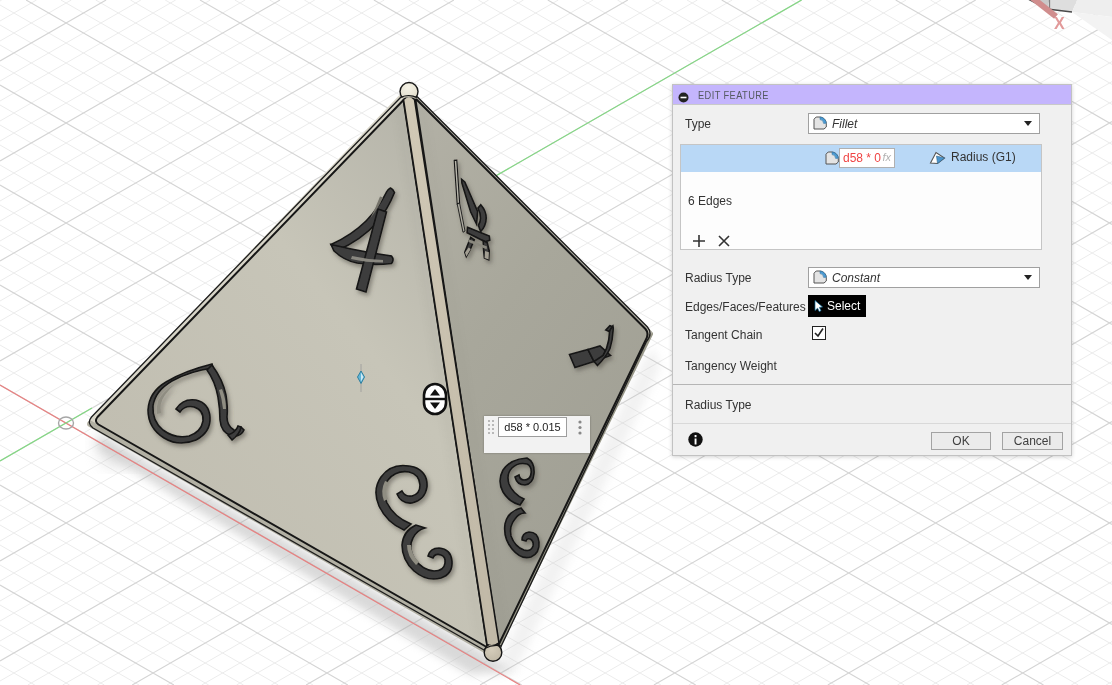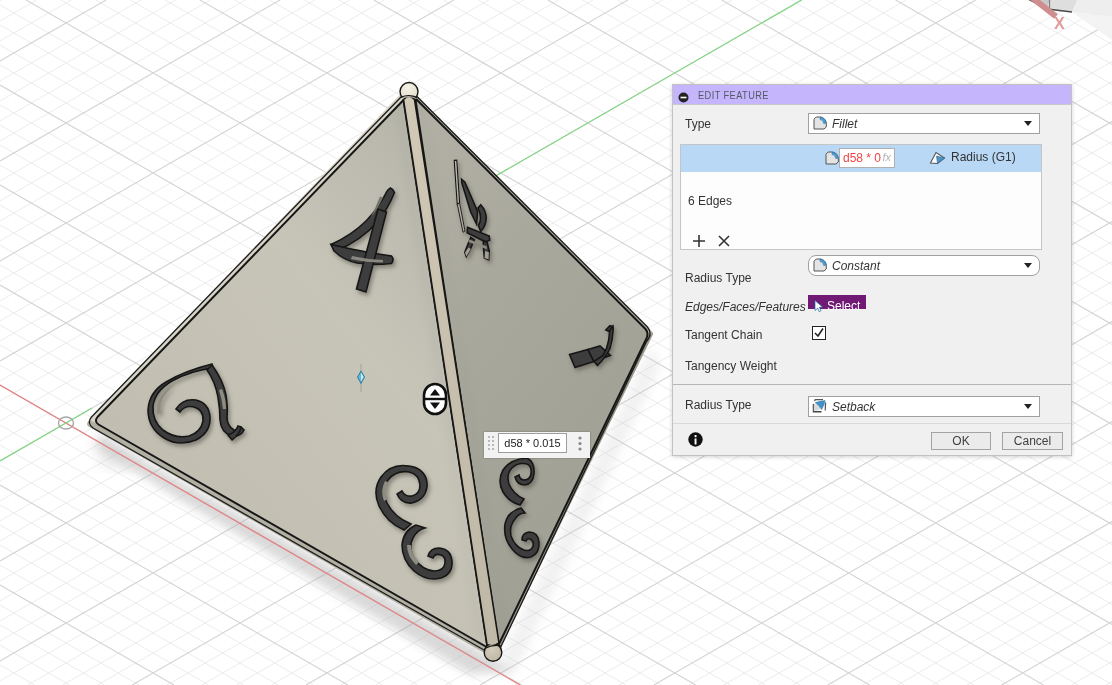--- a/index.html
+++ b/index.html
@@ -150,22 +150,22 @@
  <path d="M1050,-2 L1047,9 L1072,12 L1078,-2 Z" fill="#dedede"></path>
  <path d="M1078,-2 L1072,12 L1112,17 L1112,-2 Z" fill="#eeeeee"></path>
  <path d="M1072,12 L1112,17 L1112,40 Z" fill="#f3f3f3"></path>
  <path d="M1026,-2 L1047,9 L1072,12" fill="none" stroke="#4a4a4a" stroke-width="1.3"></path>
  <line x1="1049.5" y1="-2" x2="1049.5" y2="10" stroke="#808080" stroke-width="1.3"></line>
  <line x1="1030" y1="-4" x2="1056" y2="16.5" stroke="#d08d8d" stroke-width="6"></line>
  <text x="1054" y="29" font-size="16" font-weight="bold" fill="#e29a9a" font-family="Liberation Sans">X</text>
 </g>
 </svg>
 
-<div style="position:absolute;left:484px;top:416px;width:106px;height:26px;background:#f2f2f2;
- box-shadow:0 0 2px rgba(0,0,0,.3);margin-top:16px;">
+<div style="position:absolute;left:484px;top:416px;width:106px;height:37px;background:#f2f2f2;
+ box-shadow:0 0 2px rgba(0,0,0,.3);">
  <div style="position:absolute;left:3px;top:3px;width:8px;height:17px;
   background-image:radial-gradient(circle,#b9b9b9 1px,transparent 1.2px);background-size:4px 4px;"></div>
  <div style="position:absolute;left:14px;top:1px;width:67px;height:18px;background:#fff;
   border:1px solid #9d9d9d;font-size:11px;color:#222;text-align:center;line-height:18px;">d58 * 0.015</div>
  <svg width="6" height="17" style="position:absolute;left:93px;top:3px">
   <circle cx="3" cy="3" r="1.6" fill="#888"></circle>
       <circle cx="3" cy="8.5" r="1.6" fill="#888"></circle>
       <circle cx="3" cy="14" r="1.6" fill="#888"></circle>
  </svg>
 </div>
@@ -203,55 +203,44 @@
 <path d="M7.5,6 L15.5,8 L8.5,13.5 Z" fill="#4a94cc" stroke="#33688f" stroke-width="0.6"></path>
         </svg>
    <span style="position:absolute;left:270px;top:5px;">Radius (G1)</span>
   </div>
   <svg width="60" height="16" style="position:absolute;left:11px;top:89px">
    <path d="M7,1 V13 M1,7 H13" stroke="#333" stroke-width="1.6"></path>
    <path d="M27,2 L37,12 M37,2 L27,12" stroke="#333" stroke-width="1.6"></path>
   </svg>
  </div>
  <div class="lbl" style="top:186px;">Radius Type</div>
- <div class="dd" style="top:170px;border-radius:8px;">
+ <div class="dd" style="top:182px;">
   <svg class="ic" width="16" height="16">
         <path d="M2,14 L2,4.2 L4.2,2 L8,2 A6.6,6.6 0 0 1 14.3,8.3 L14.3,12 L12,14 Z" fill="#e4e4e4" stroke="#555" stroke-width="1"></path>
 <path d="M8,2 A6.6,6.6 0 0 1 14.3,8.3 L11.6,8.4 A4,4 0 0 0 8,4.6 Z" fill="#4a9ad2" stroke="#2e6f9e" stroke-width="0.5"></path>
       </svg>
       <span class="tx">Constant</span>
       <span class="ar"></span>
  </div>
- <div class="lbl" style="top:215px;font-style:italic;">Edges/Faces/Features</div>
- <div style="position:absolute;left:135px;top:210px;width:58px;height:14px;background:#701a75;color:#fff;text-align:center;">
+ <div class="lbl" style="top:215px;">Edges/Faces/Features</div>
+ <div style="position:absolute;left:135px;top:210px;width:58px;height:22px;background:#000000;color:#fff;text-align:center;">
   <svg width="11" height="13" style="position:absolute;left:6px;top:5px">
         <path d="M1,0.5 L1,10.5 L3.6,8.2 L5.2,11.6 L7,10.7 L5.4,7.4 L8.5,6.9 Z" fill="#fff" stroke="#0e6d9e" stroke-width="0.7"></path>
       </svg>
   <span style="position:absolute;left:19px;top:4px;">Select</span>
  </div>
  <div class="lbl" style="top:243px;">Tangent Chain</div>
  <div style="position:absolute;left:139px;top:241px;width:12px;height:12px;background:#fff;border:1.5px solid #222;">
   <svg width="12" height="12" style="position:absolute;left:0;top:0">
         <path d="M2,6 L5,9 L10,1.5" fill="none" stroke="#222" stroke-width="1.6"></path>
       </svg>
  </div>
  <div class="lbl" style="top:274px;text-align:right;">Tangency Weight</div>
  <div style="position:absolute;left:0px;top:299px;width:398px;height:1px;background:#b5b5b5;"></div>
  <div class="lbl" style="top:313px;">Radius Type</div>
- <div class="dd" style="top:311px;">
-  <svg class="ic" width="16" height="16">
-        <path d="M1.5,6 L1.5,13.8 L9.5,13.8" fill="none" stroke="#444" stroke-width="1.5"></path>
-<path d="M2.2,2.6 L3.6,1.6 L11,1.6" fill="none" stroke="#555" stroke-width="1.3"></path>
-<path d="M1.8,13.2 Q9,12.5 11.5,6.5 L1.8,6.5 Z" fill="#dadada"></path>
-<path d="M3.2,4.6 Q8.5,3 13.2,2.6 Q12.2,7.5 9.6,11.6 Q7.5,7.5 3.2,4.6 Z" fill="#3e93c9" stroke="#2d6f9c" stroke-width="0.5"></path>
-<path d="M13.6,4.5 L13.2,12.5" fill="none" stroke="#555" stroke-width="1.2"></path>
-      </svg>
-      <span class="tx">Setback</span>
-      <span class="ar"></span>
- </div>
  <div style="position:absolute;left:0px;top:338px;width:398px;height:1px;background:#d9d9d9;"></div>
  <svg width="16" height="16" style="position:absolute;left:15px;top:347px">
       <circle cx="7.5" cy="7.5" r="7.2" fill="#111"></circle>
       <rect x="6.6" y="6.5" width="1.9" height="6" fill="#fff"></rect>
       <rect x="6.6" y="3" width="1.9" height="2.2" fill="#fff"></rect>
     </svg>
  <div class="btn" style="left:258px;top:347px;width:58px;height:16px;">OK</div>
  <div class="btn" style="left:329px;top:347px;width:59px;height:16px;">Cancel</div>
 </div>
 </body></html>

